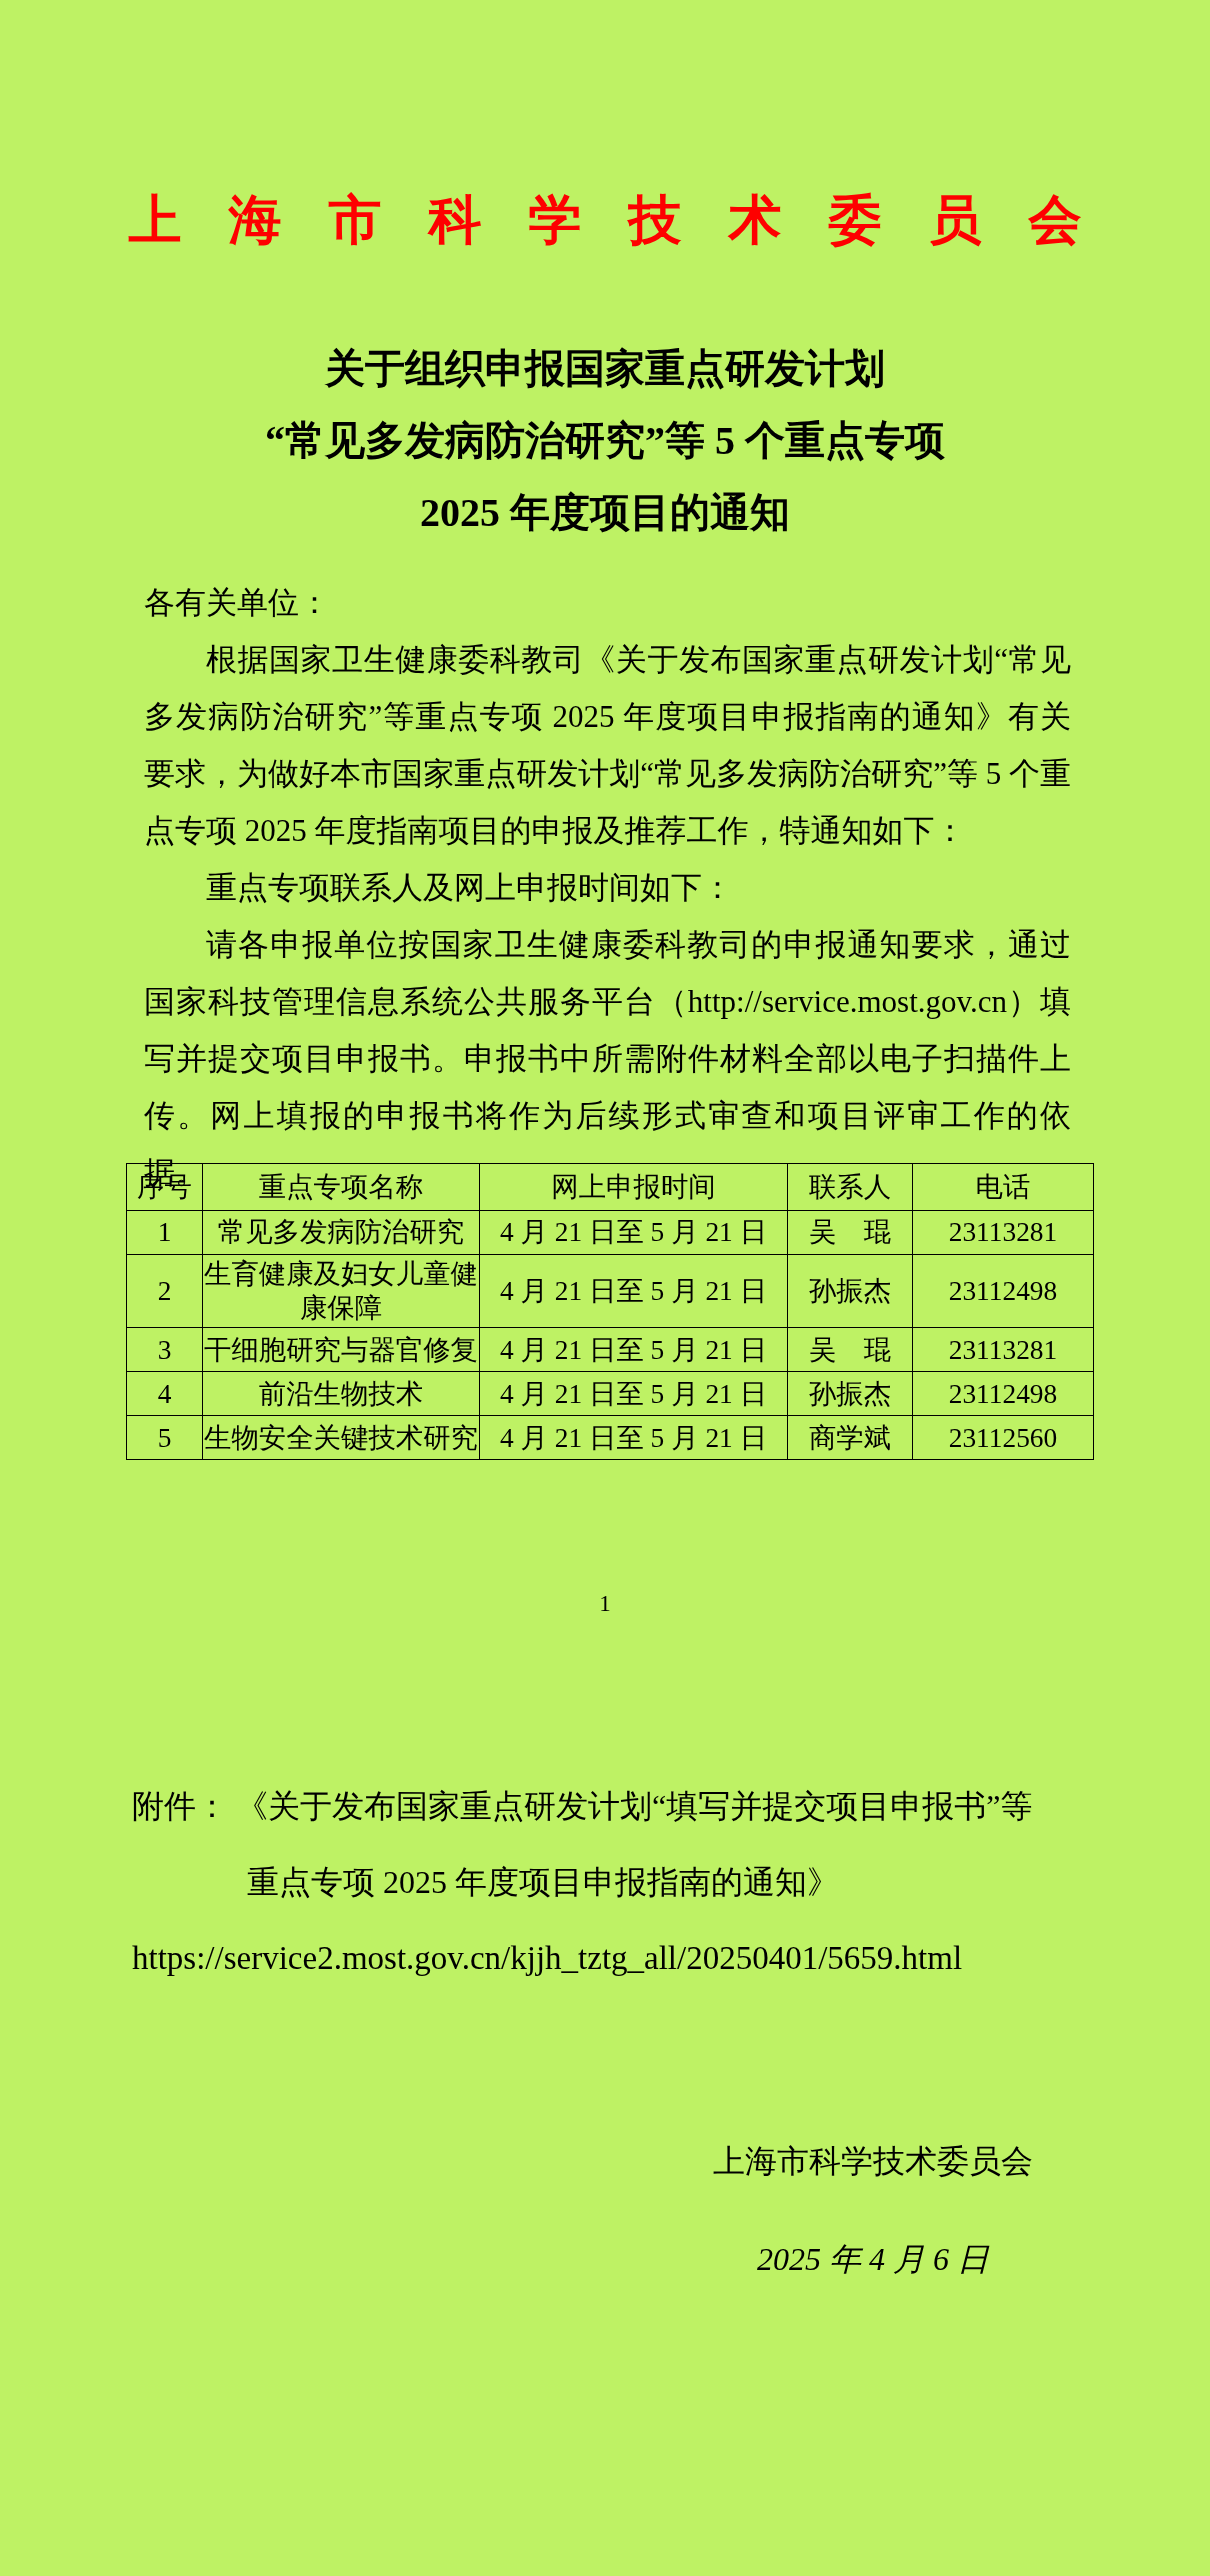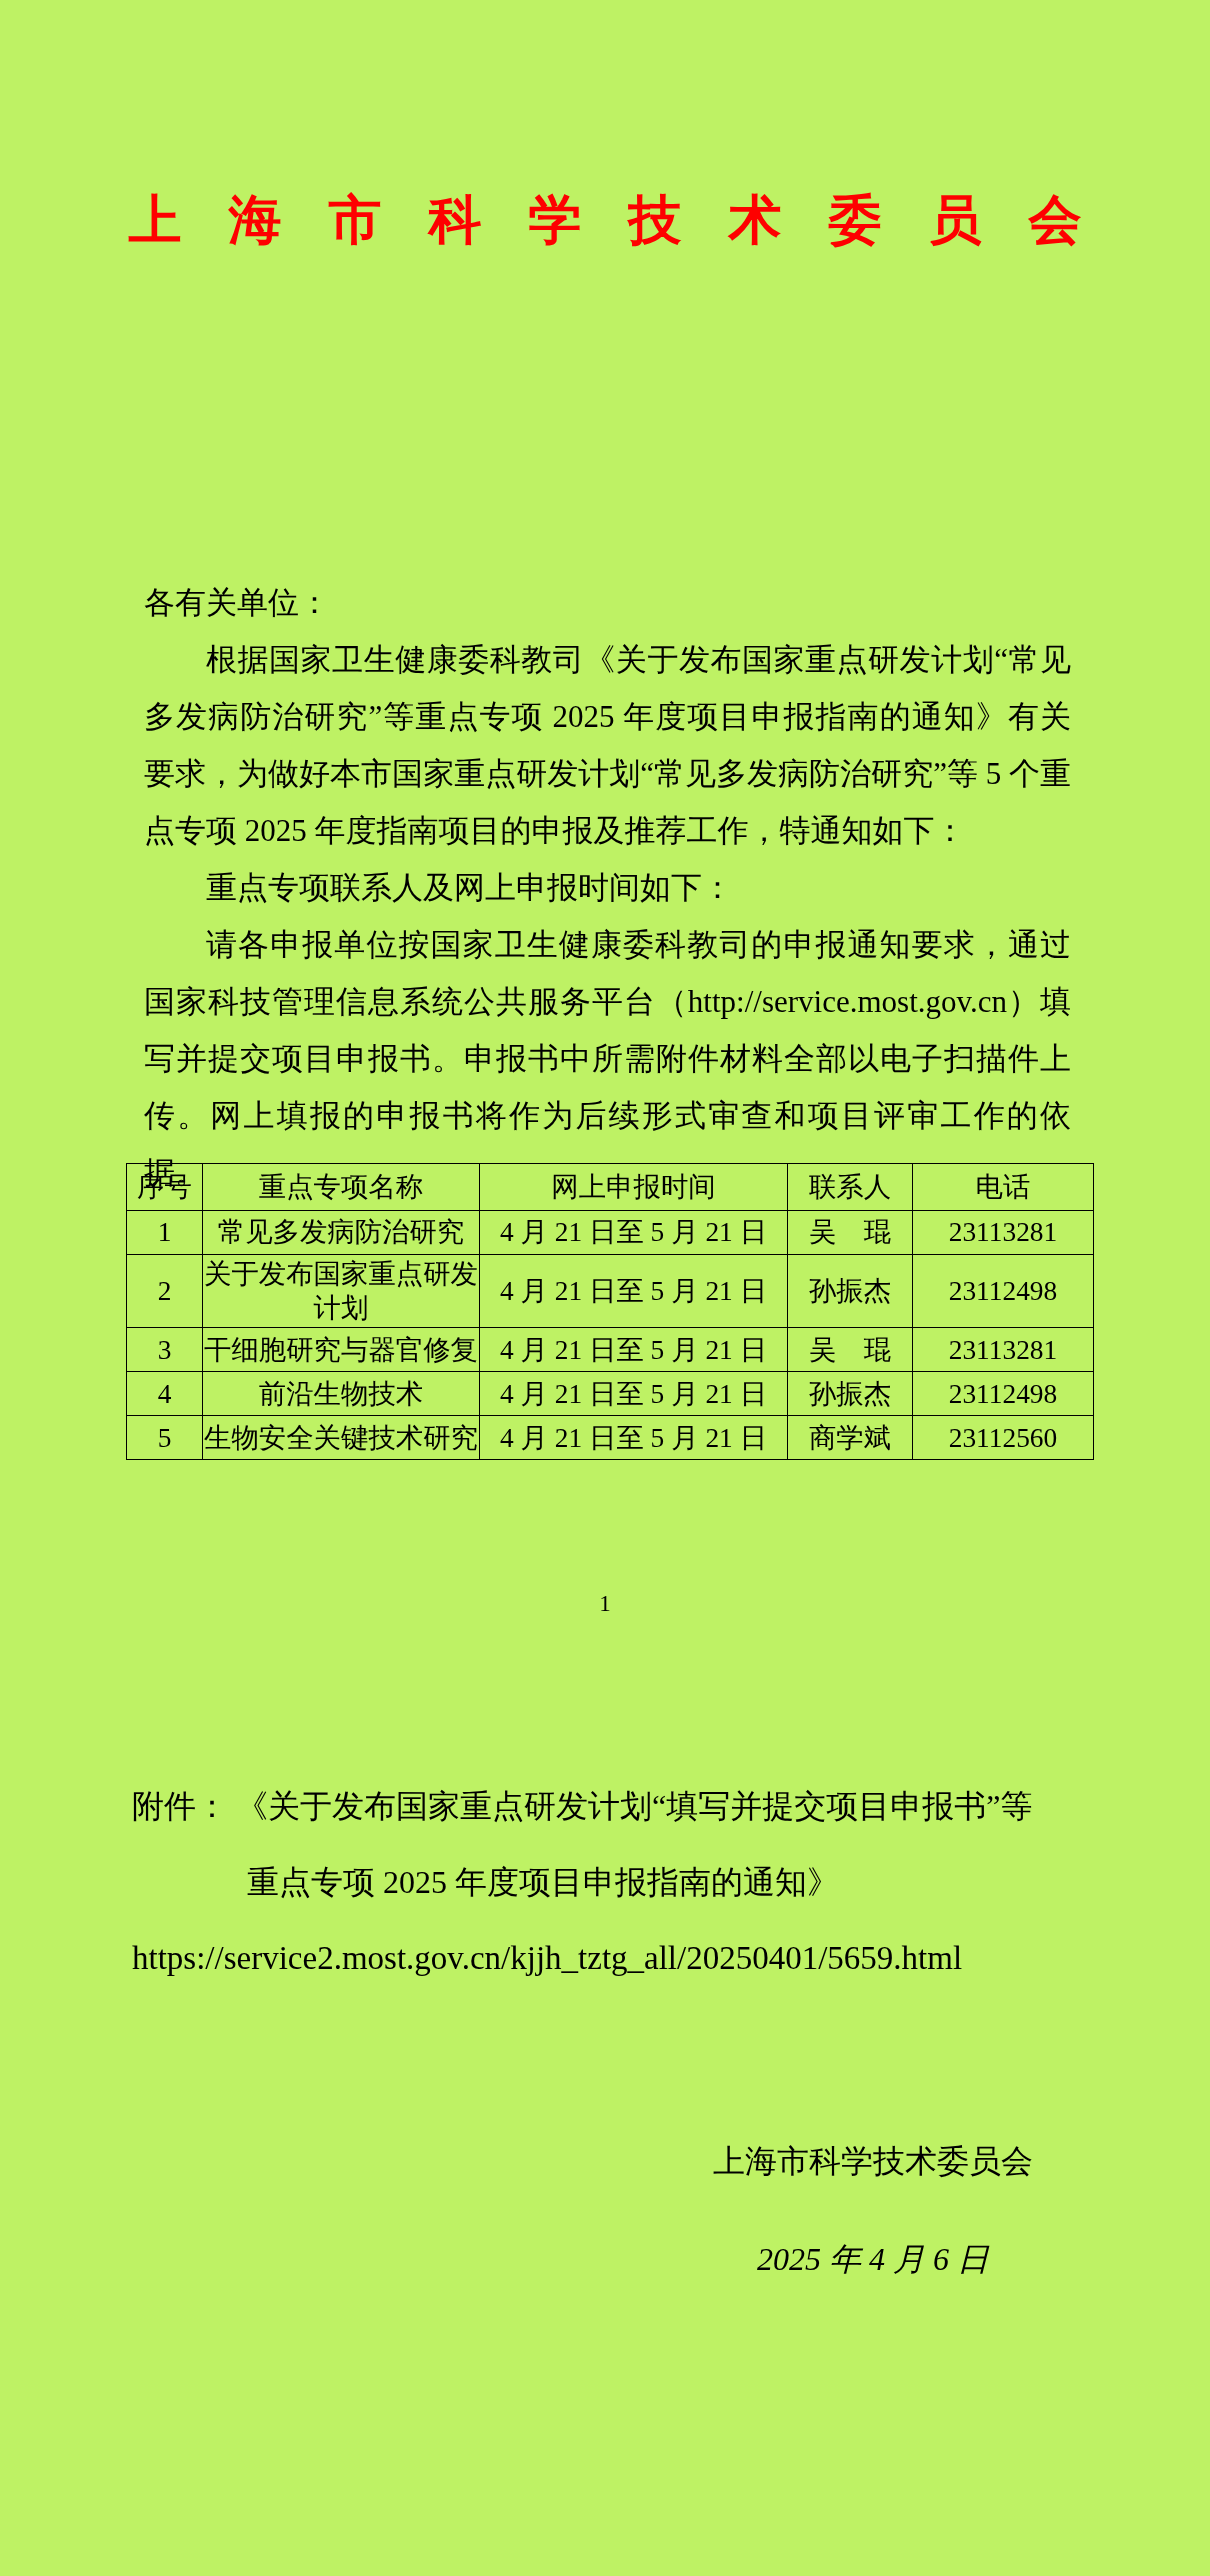--- a/index.html
+++ b/index.html
@@ -97,20 +97,25 @@
   }
   .signature .sig-date { margin-top: 54px; font-style: italic; }
 </style>
 </head>
 <body>
 
 <div class="page">
 
   <div class="red-banner" style="color: rgb(254, 0, 0);">上海市科学技术委员会</div>
 
+  <div class="doc-title">
+    <div>关于组织申报国家重点研发计划</div>
+    <div>“常见多发病防治研究”等 5 个重点专项</div>
+    <div>2025 年度项目的通知</div>
+  </div>
 
   <div class="body-text">
     <p>各有关单位：</p>
     <p class="indent">根据国家卫生健康委科教司《关于发布国家重点研发计划“常见多发病防治研究”等重点专项 2025 年度项目申报指南的通知》有关要求，为做好本市国家重点研发计划“常见多发病防治研究”等 5 个重点专项 2025 年度指南项目的申报及推荐工作，特通知如下：</p>
     <p class="indent">重点专项联系人及网上申报时间如下：</p>
     <p class="indent">请各申报单位按国家卫生健康委科教司的申报通知要求，通过国家科技管理信息系统公共服务平台（http://service.most.gov.cn）填写并提交项目申报书。申报书中所需附件材料全部以电子扫描件上传。网上填报的申报书将作为后续形式审查和项目评审工作的依据。</p>
   </div>
 
   <table class="schedule">
     <colgroup>
@@ -132,21 +137,21 @@
     <tbody>
       <tr>
         <td>1</td>
         <td>常见多发病防治研究</td>
         <td>4 月 21 日至 5 月 21 日</td>
         <td>吴　琨</td>
         <td>23113281</td>
       </tr>
       <tr>
         <td>2</td>
-        <td>关于发布国家重点研发计划</td>
+        <td>生育健康及妇女儿童健康保障</td>
         <td>4 月 21 日至 5 月 21 日</td>
         <td>孙振杰</td>
         <td>23112498</td>
       </tr>
       <tr>
         <td>3</td>
         <td>干细胞研究与器官修复</td>
         <td>4 月 21 日至 5 月 21 日</td>
         <td>吴　琨</td>
         <td>23113281</td>

